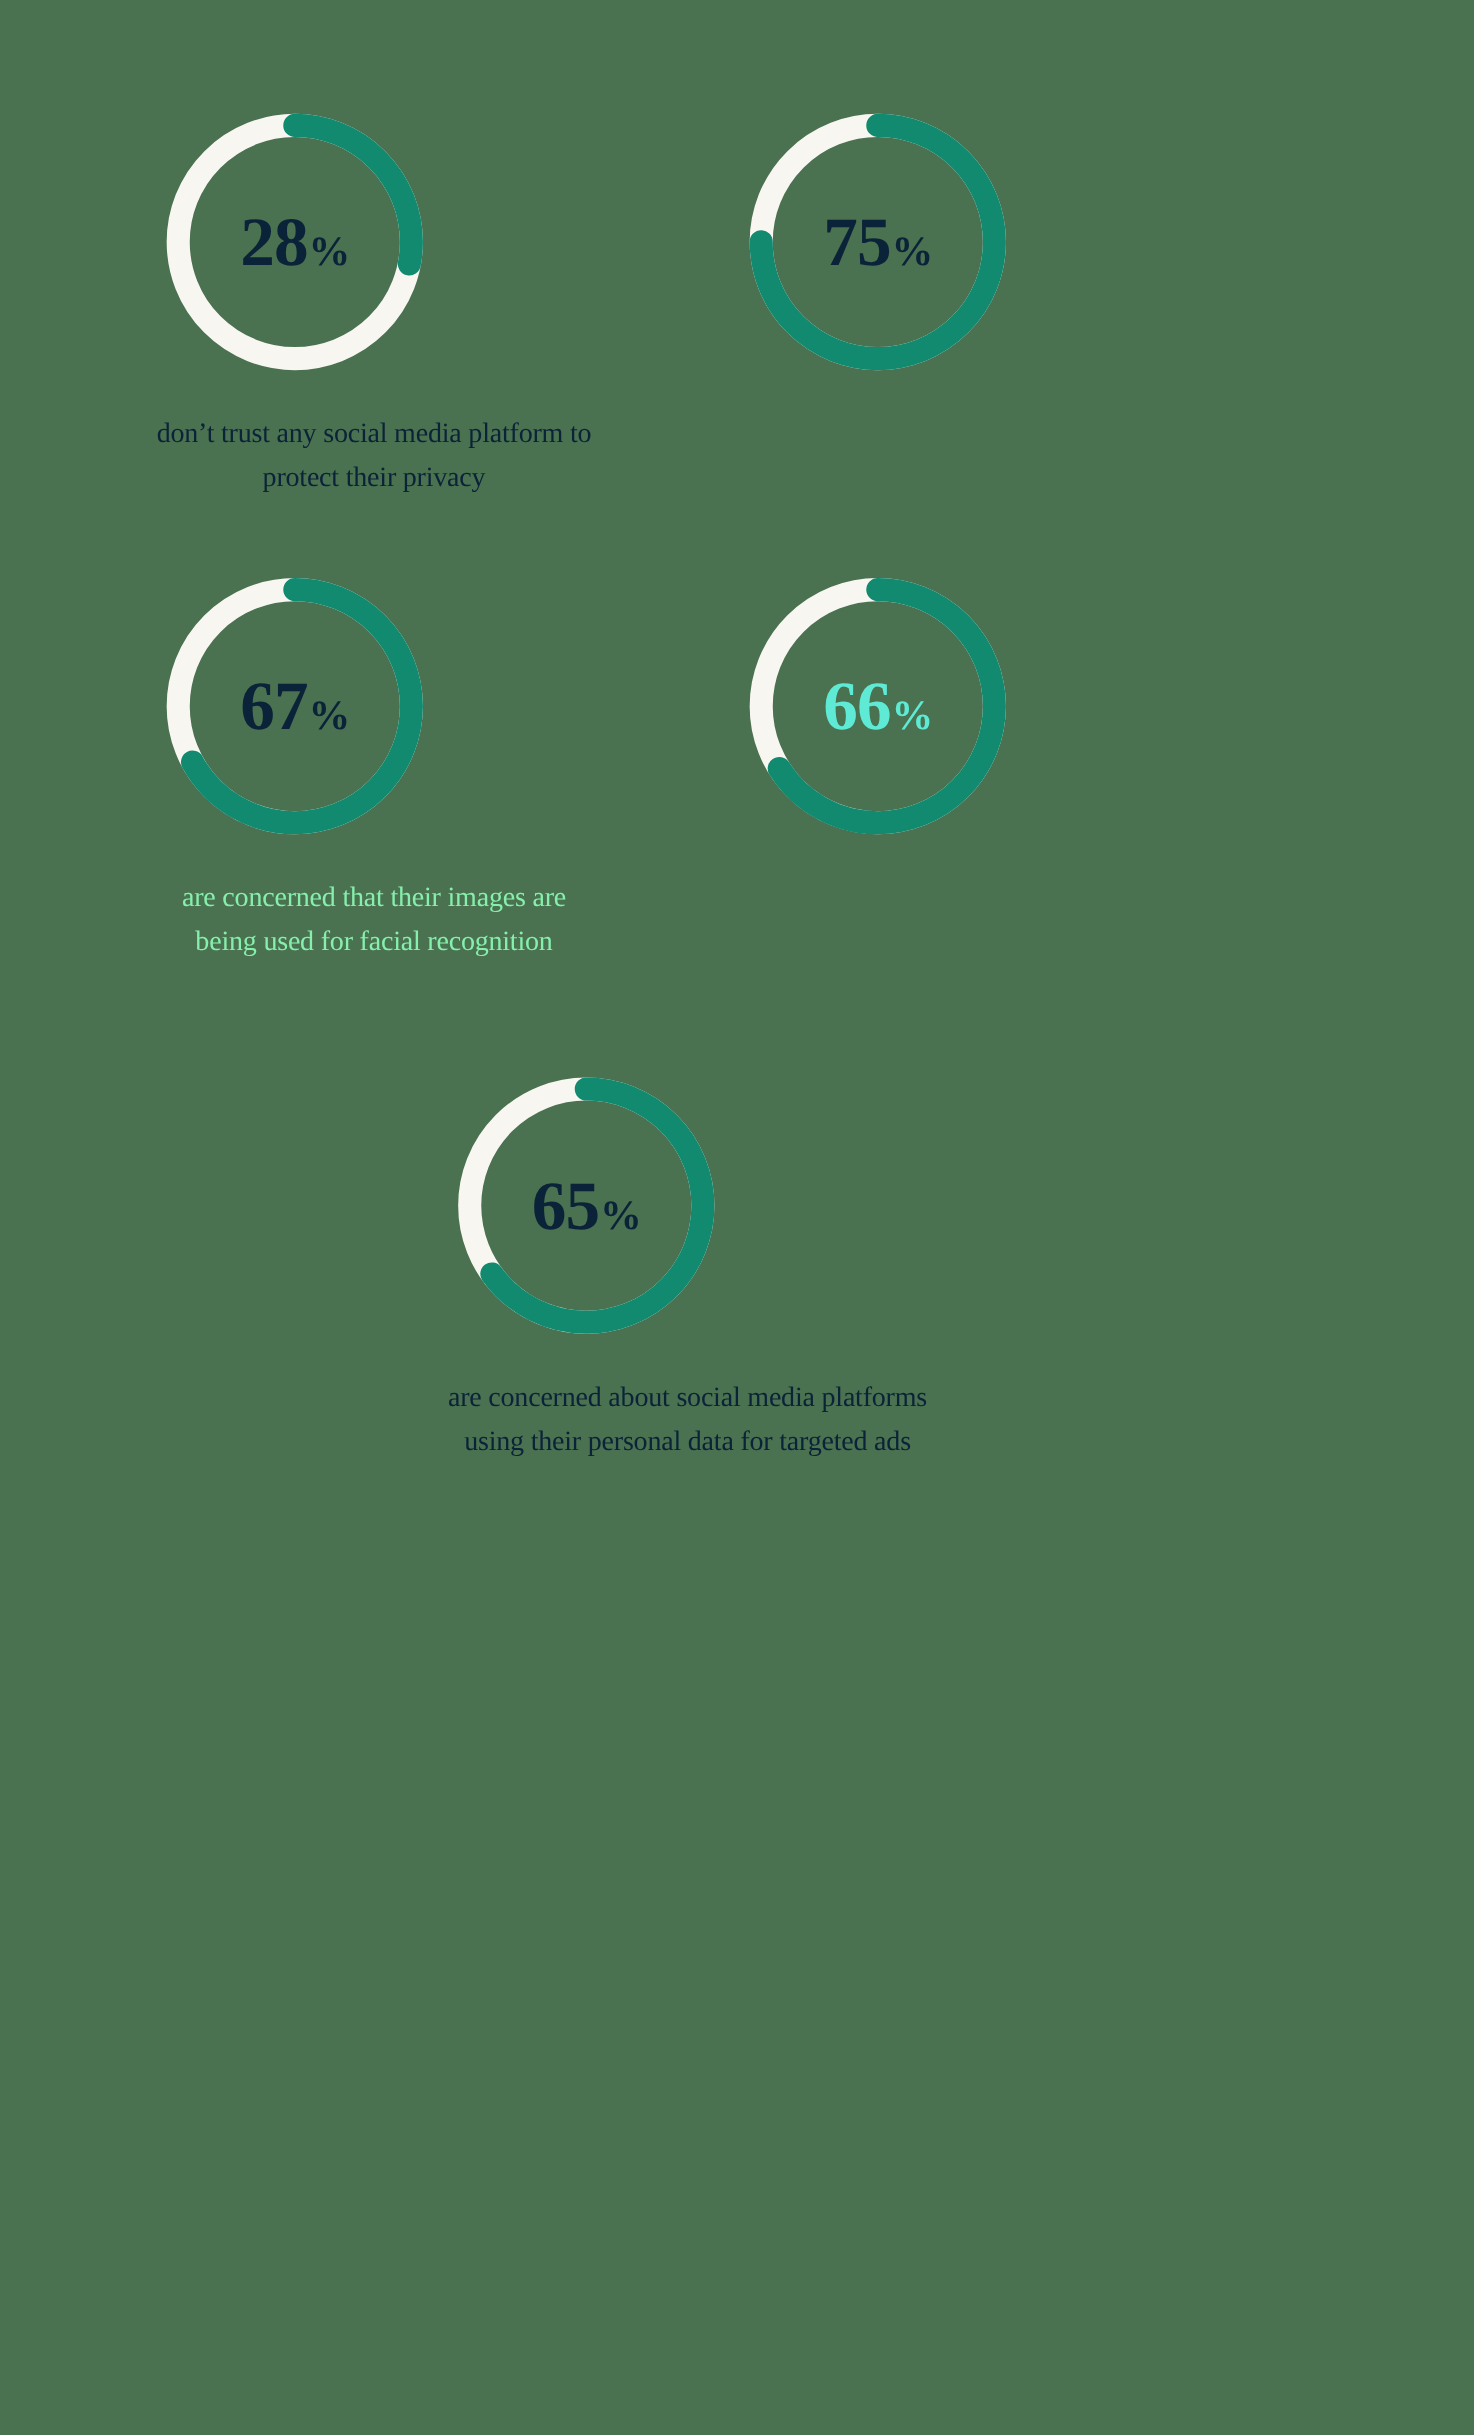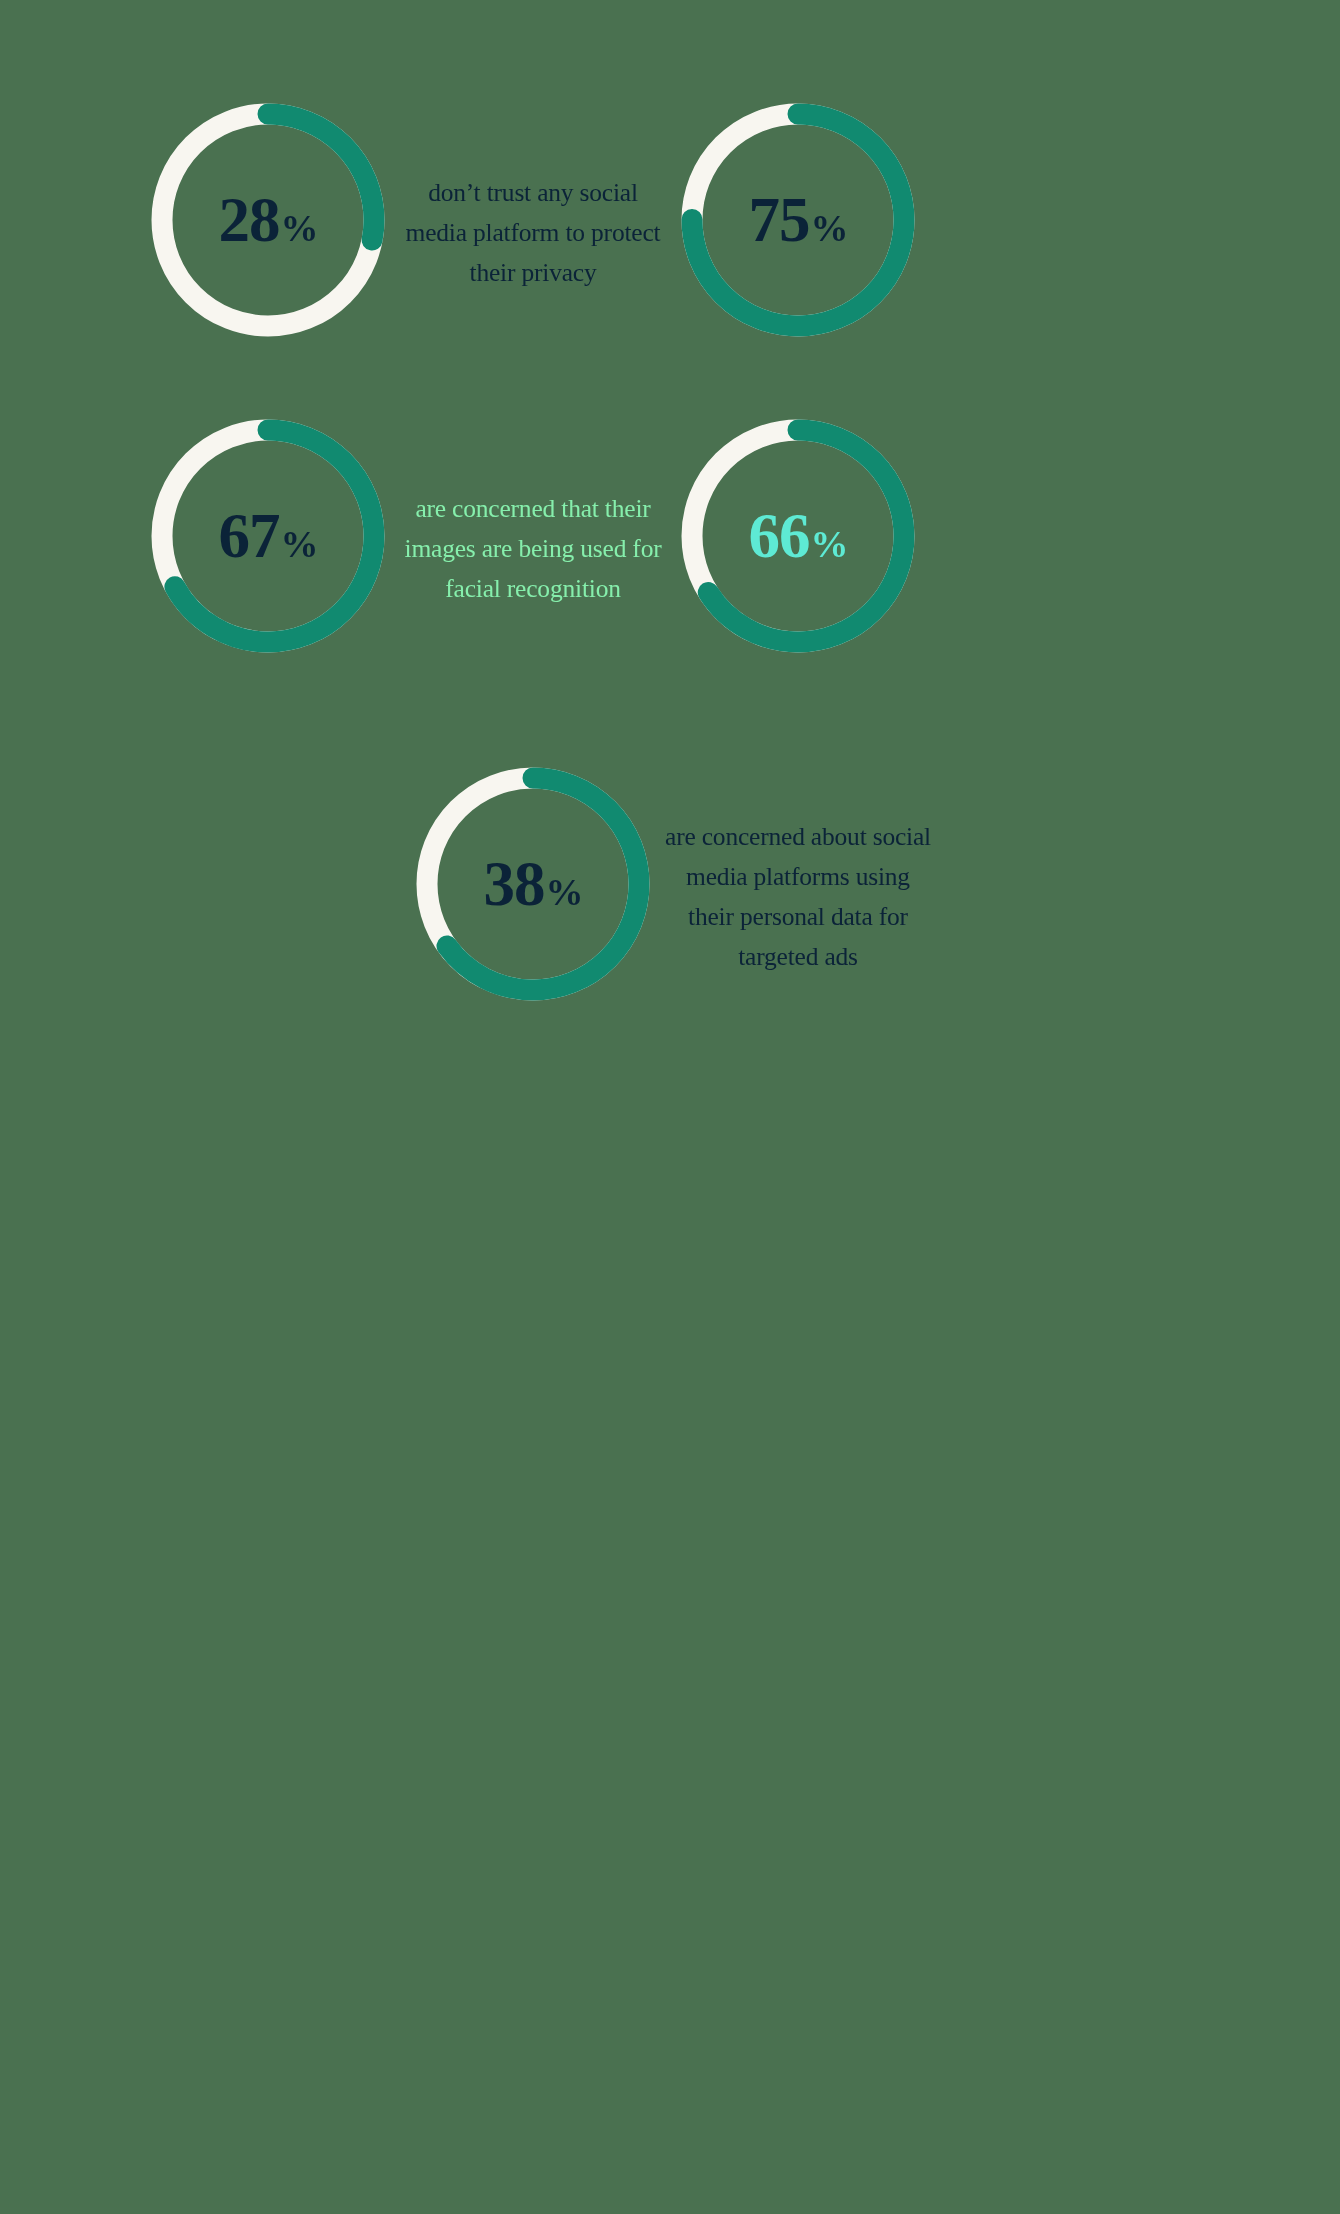--- a/index.html
+++ b/index.html
@@ -28,22 +28,22 @@
     flex-wrap: wrap;
     justify-content: center;
     align-content: flex-start;
     width: 1340px;
     padding-top: 92px;
   }
 
   .stat-cell {
     width: 530px;
     display: flex;
-    flex-direction: row;
-    align-items: center;
+    flex-direction: column;
+    align-items: flex-start;
     margin-bottom: 46px;
   }
 
   .stat-cell.row-1 { margin-bottom: 60px; }
   .stat-cell.row-2 { margin-bottom: 92px; }
 
   
   .donut-wrap {
     position: relative;
     width: 256px;
@@ -188,21 +188,21 @@
     </div>
 
     <div class="stat-cell">
       <div class="donut-wrap">
         <svg class="donut-svg" viewBox="0 0 256 256">
           <circle class="donut-track" cx="128" cy="128" r="106" style="stroke: rgb(248, 246, 240);"></circle>
           <circle class="donut-value" cx="128" cy="128" r="106" stroke-dasharray="432.9114676646735 233.10617489636263" stroke-dashoffset="0" style="stroke: rgb(17, 138, 112);"></circle>
         </svg>
         <div class="donut-center">
           <div class="pct-text" style="color: rgb(11, 35, 56);">
-            <span class="pct-num">38</span>
+            <span class="pct-num">65</span>
             <span class="pct-sign">%</span>
           </div>
         </div>
       </div>
       <div class="caption last" style="color: rgb(11, 35, 56);">are concerned about social media platforms using their personal data for targeted ads</div>
     </div>
 
   </div>
 </div>
 

